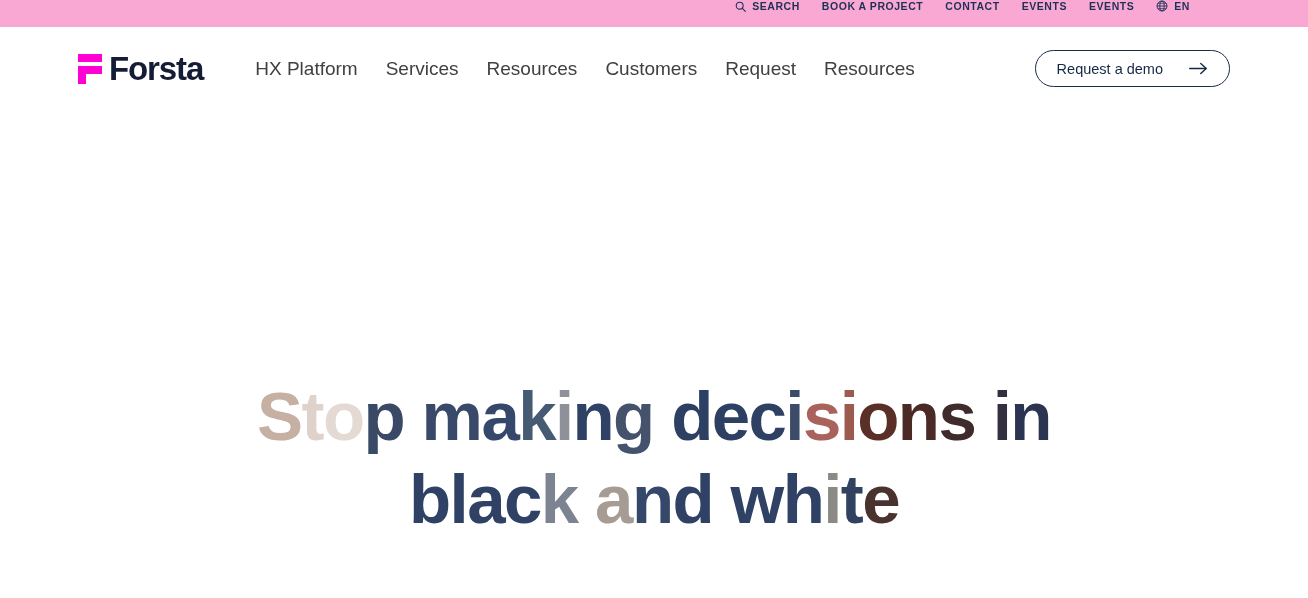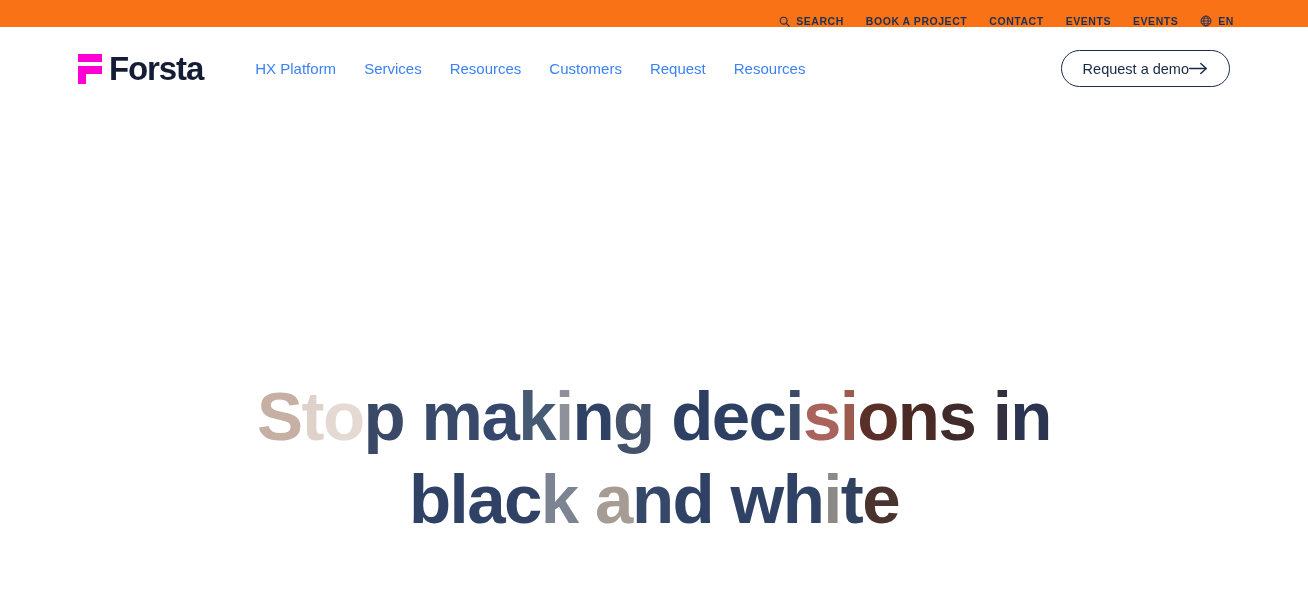--- a/index.html
+++ b/index.html
@@ -10,25 +10,25 @@
     overflow: hidden;
     background: #ffffff;
     font-family: "Liberation Sans", sans-serif;
     -webkit-font-smoothing: antialiased;
   }
 
   
   .utility-bar {
     width: 100%;
     height: 27px;
-    background: #f97316;
-    display: flex;
-    align-items: flex-end;
+    background: #f9a8d4;
+    display: flex;
+    align-items: flex-start;
     justify-content: flex-end;
-    padding-right: 74px;
+    padding-right: 118px;
   }
 
   .utility-list {
     display: flex;
     align-items: center;
     gap: 22px;
   }
 
   .utility-item {
     display: flex;
@@ -102,35 +102,35 @@
   }
 
   
   .main-nav {
     display: flex;
     align-items: center;
     gap: 28px;
   }
 
   .nav-link {
-    font-size: 15px;
-    color: #3b82f6;
+    font-size: 19px;
+    color: #404040;
     text-decoration: none;
     cursor: pointer;
     white-space: nowrap;
     line-height: 1;
   }
 
   .header-spacer { flex: 1 1 auto; }
 
   
   .cta-button {
     display: inline-flex;
     align-items: center;
-    gap: 0;
+    gap: 26px;
     height: 37px;
     padding: 8px 21px;
     border: 1px solid #1b2b4b;
     border-radius: 999px;
     background: #ffffff;
     color: #152845;
     font-size: 14.5px;
     font-family: "Liberation Sans", sans-serif;
     cursor: pointer;
     white-space: nowrap;

